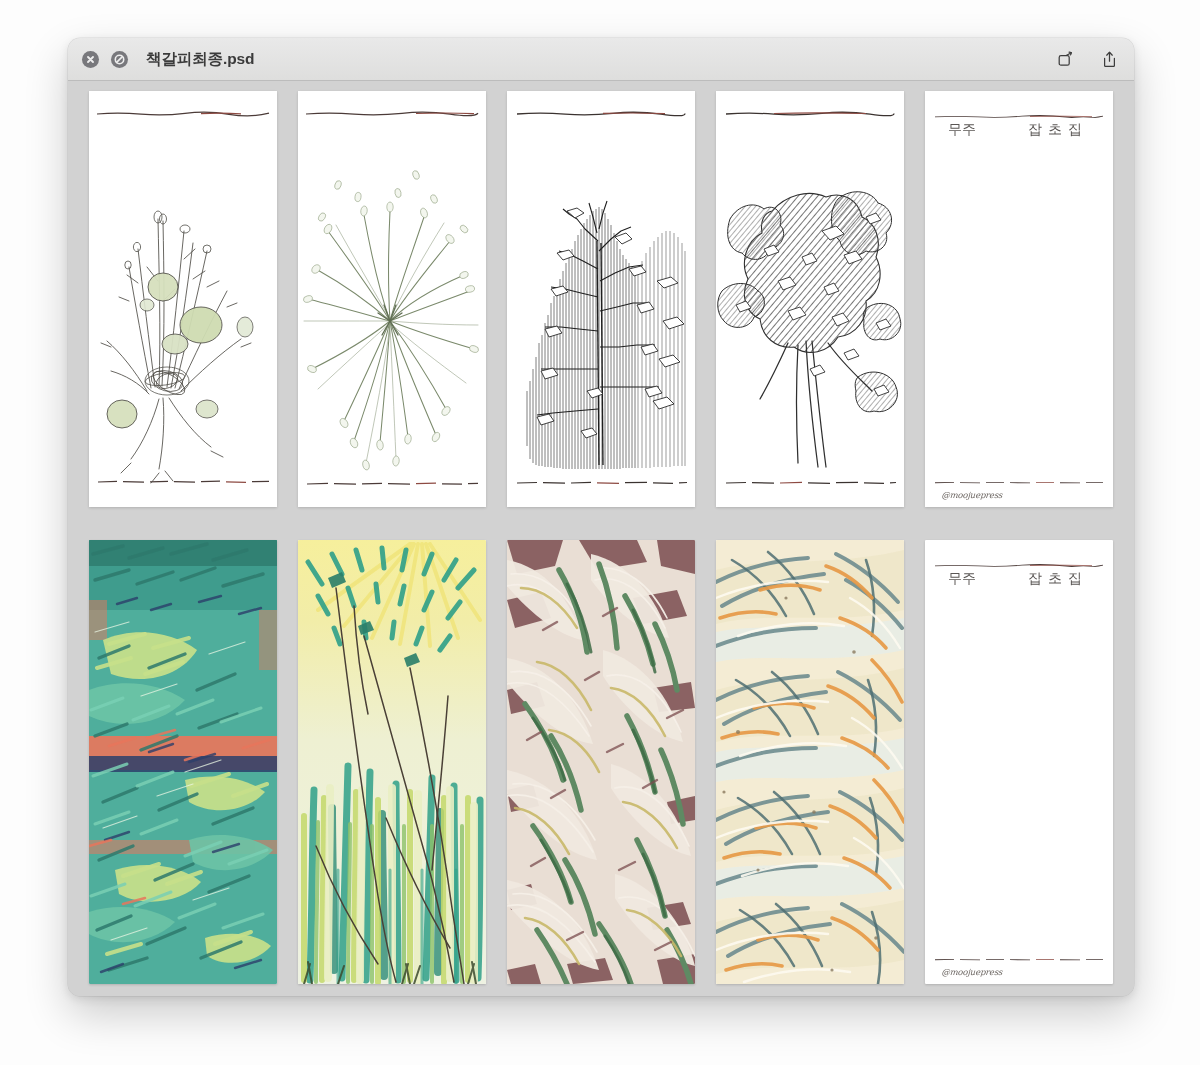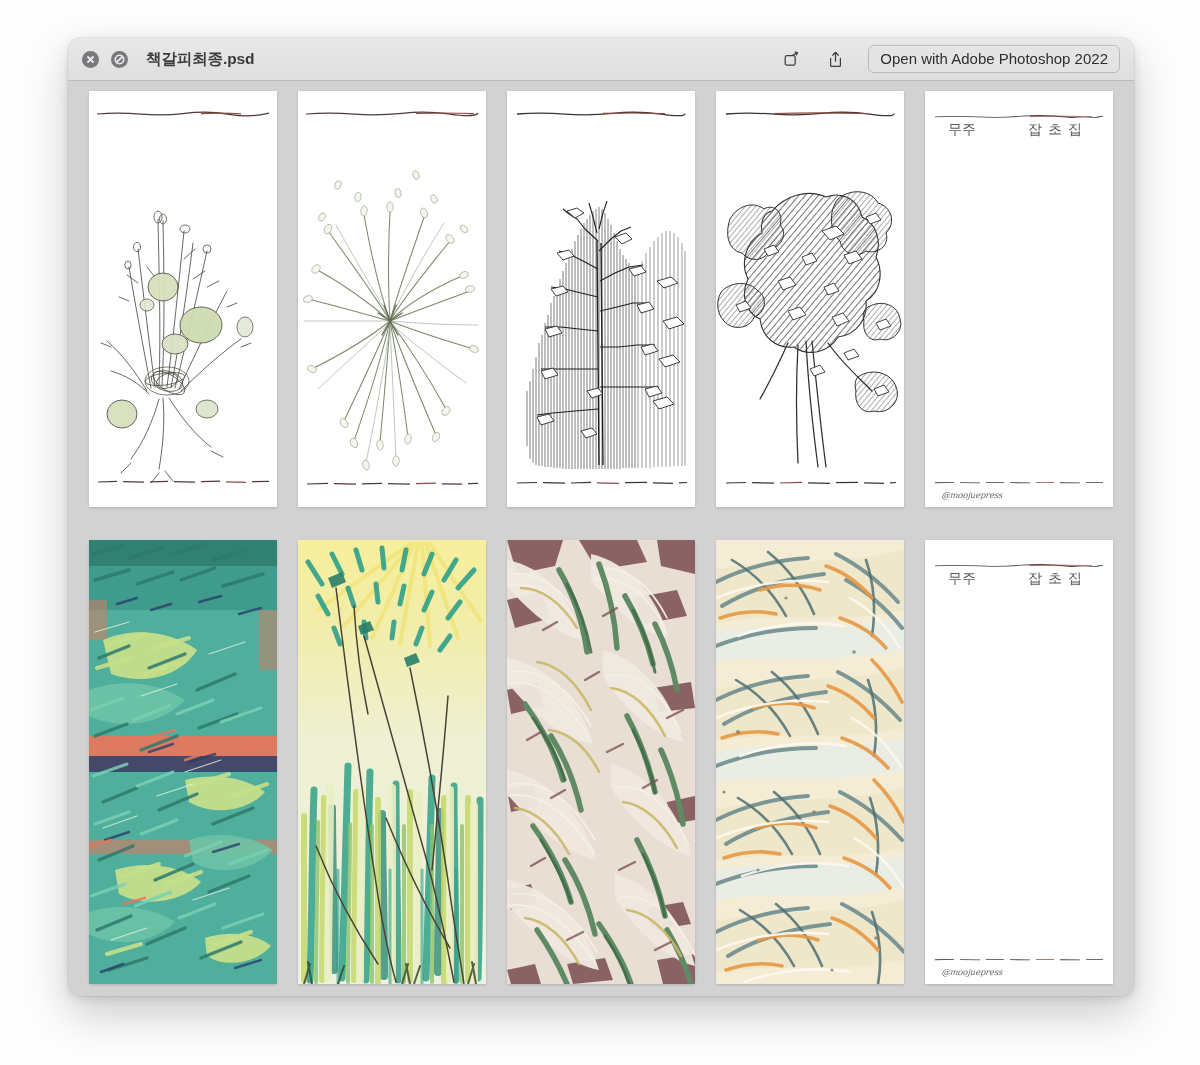--- a/index.html
+++ b/index.html
@@ -169,21 +169,20 @@
       </div>
 
       <div class="tb-icon">
         <svg width="19" height="19" viewBox="0 0 19 19">
           <path d="M4.6 8.4 L4.6 15.4 Q4.6 16.3 5.5 16.3 L13.5 16.3 Q14.4 16.3 14.4 15.4 L14.4 8.4" stroke="#3d3d3d" stroke-width="1.25" fill="none" stroke-linecap="round"></path>
           <path d="M9.5 2.4 L9.5 11.2" stroke="#3d3d3d" stroke-width="1.25" stroke-linecap="round"></path>
           <path d="M6.7 5.2 L9.5 2.3 L12.3 5.2" stroke="#3d3d3d" stroke-width="1.25" fill="none" stroke-linecap="round" stroke-linejoin="round"></path>
         </svg>
       </div>
 
-      <div id="open-with-btn">Open with Adobe Photoshop 2022</div>
     </div>
   </div>
 
   <div id="content">
 
     <div class="row" id="row-1">
 
       <div class="card">
         <svg class="art" viewBox="0 0 188 416" preserveAspectRatio="none">
           <rect width="188" height="416" fill="#ffffff"></rect>

